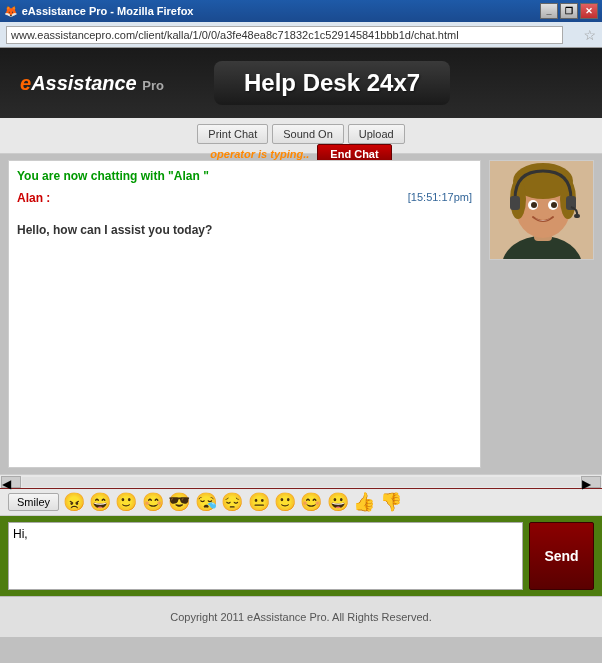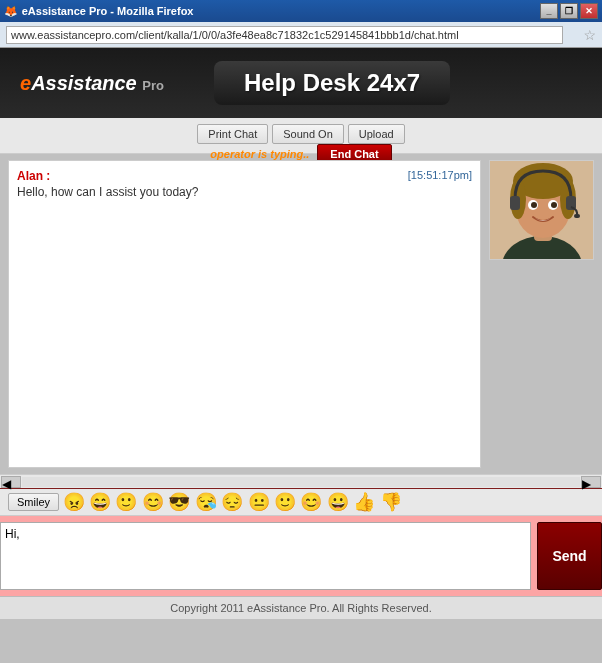--- a/index.html
+++ b/index.html
@@ -199,22 +199,23 @@
       font-weight: bold;
       margin-top: 6px;
     }
     .chat-msg-time {
       color: #336699;
       float: right;
       font-size: 11px;
     }
     .chat-msg-text {
       color: #333;
-      margin-top: 2px;
+      margin-top: 18px;
       clear: both;
+      font-weight: bold;
     }
 
     
     .smiley-bar {
       background: #e8e8e8;
       border-top: 1px solid #7f1d1d;
       border-bottom: 1px solid #ccc;
       padding: 4px 8px;
       display: flex;
       align-items: center;
@@ -233,23 +234,23 @@
     .emoji {
       font-size: 18px;
       cursor: pointer;
       line-height: 1;
       flex-shrink: 0;
     }
 
     
     .input-area {
       display: flex;
-      padding: 6px 0;
+      padding: 6px 8px;
       gap: 6px;
-      background: #fca5a5;
+      background: #4d7c0f;
       height: 80px;
     }
     .chat-input {
       flex: 1;
       border: 1px solid #aaa;
       padding: 4px;
       font-size: 12px;
       resize: none;
       font-family: Arial, sans-serif;
     }
@@ -262,21 +263,21 @@
       font-weight: bold;
       cursor: pointer;
       border-radius: 2px;
     }
 
     
     .footer {
       background: #e0e0e0;
       border-top: 1px solid #bbb;
       text-align: center;
-      padding: 5px;
+      padding: 14px;
       font-size: 11px;
       color: #555;
     }
 
     
     .h-scroll-area {
       background: #e8e8e8;
       height: 14px;
       border-top: 1px solid #ccc;
       display: flex;
@@ -322,20 +323,21 @@
     <button class="toolbar-btn">Upload</button>
   </div>
   <div class="toolbar-right">
     <span class="typing-status">operator is typing..</span>
     <button class="end-chat-btn">End Chat</button>
   </div>
 </div>
 
 <div class="chat-container">
   <div class="chat-messages">
+    <div class="status-msg">You are now chatting with "Alan "</div>
     <div>
       <div>
         <span class="chat-msg-sender">Alan :</span>
         <span class="chat-msg-time">[15:51:17pm]</span>
       </div>
       <div class="chat-msg-text">Hello, how can I assist you today?</div>
     </div>
   </div>
 
   <div class="agent-photo">

